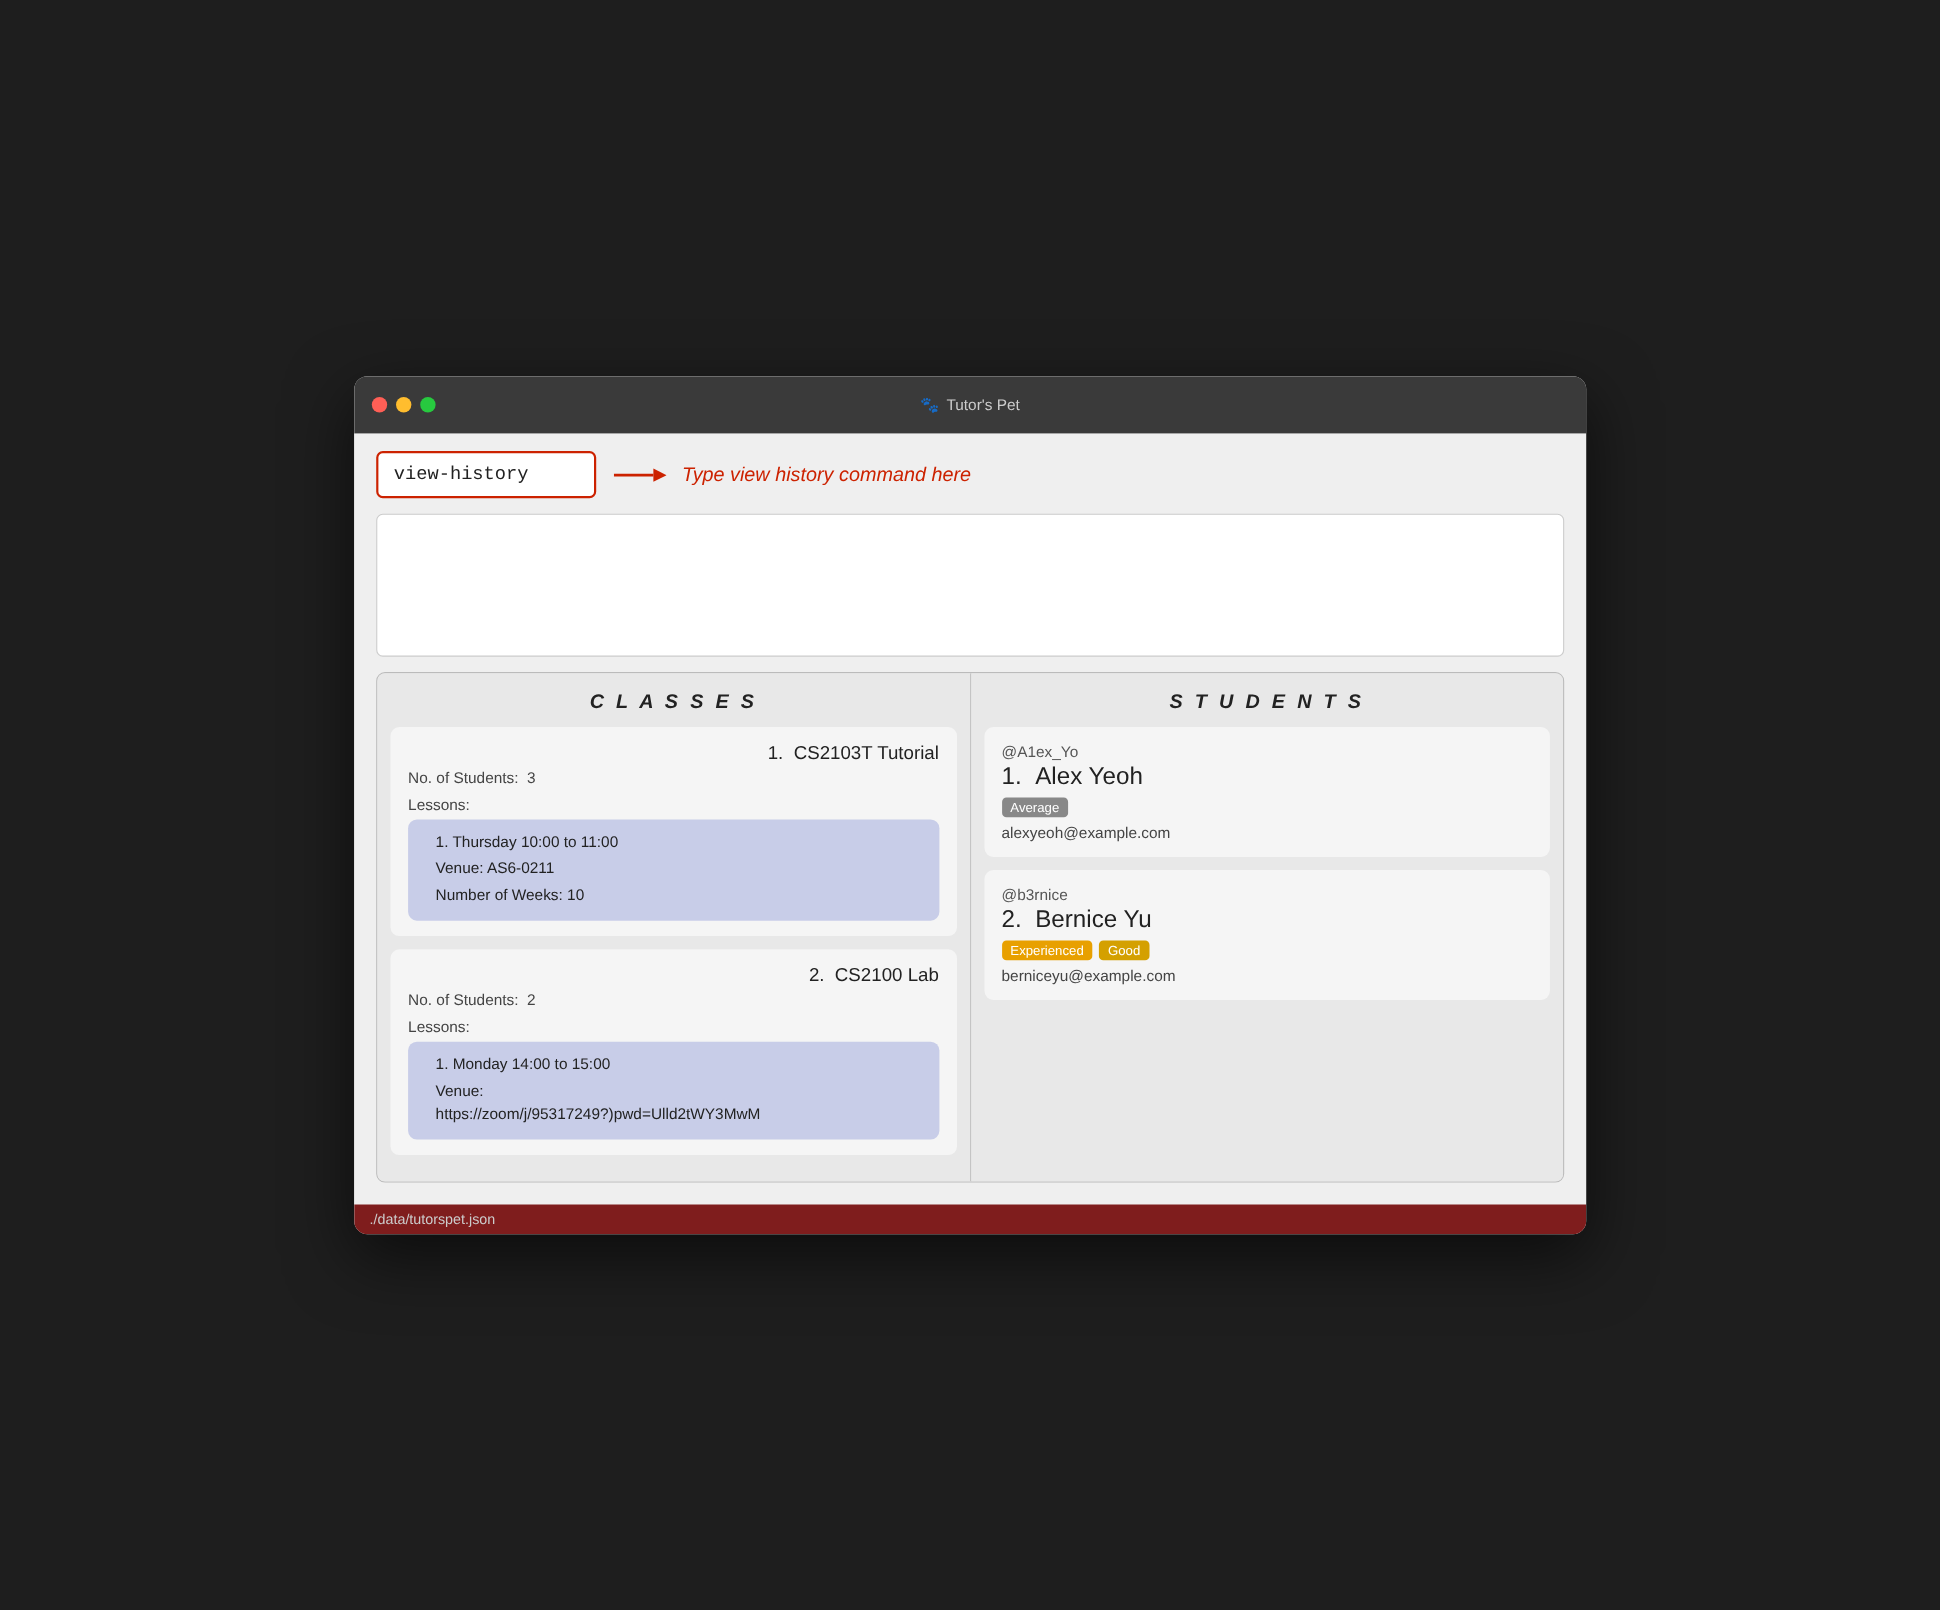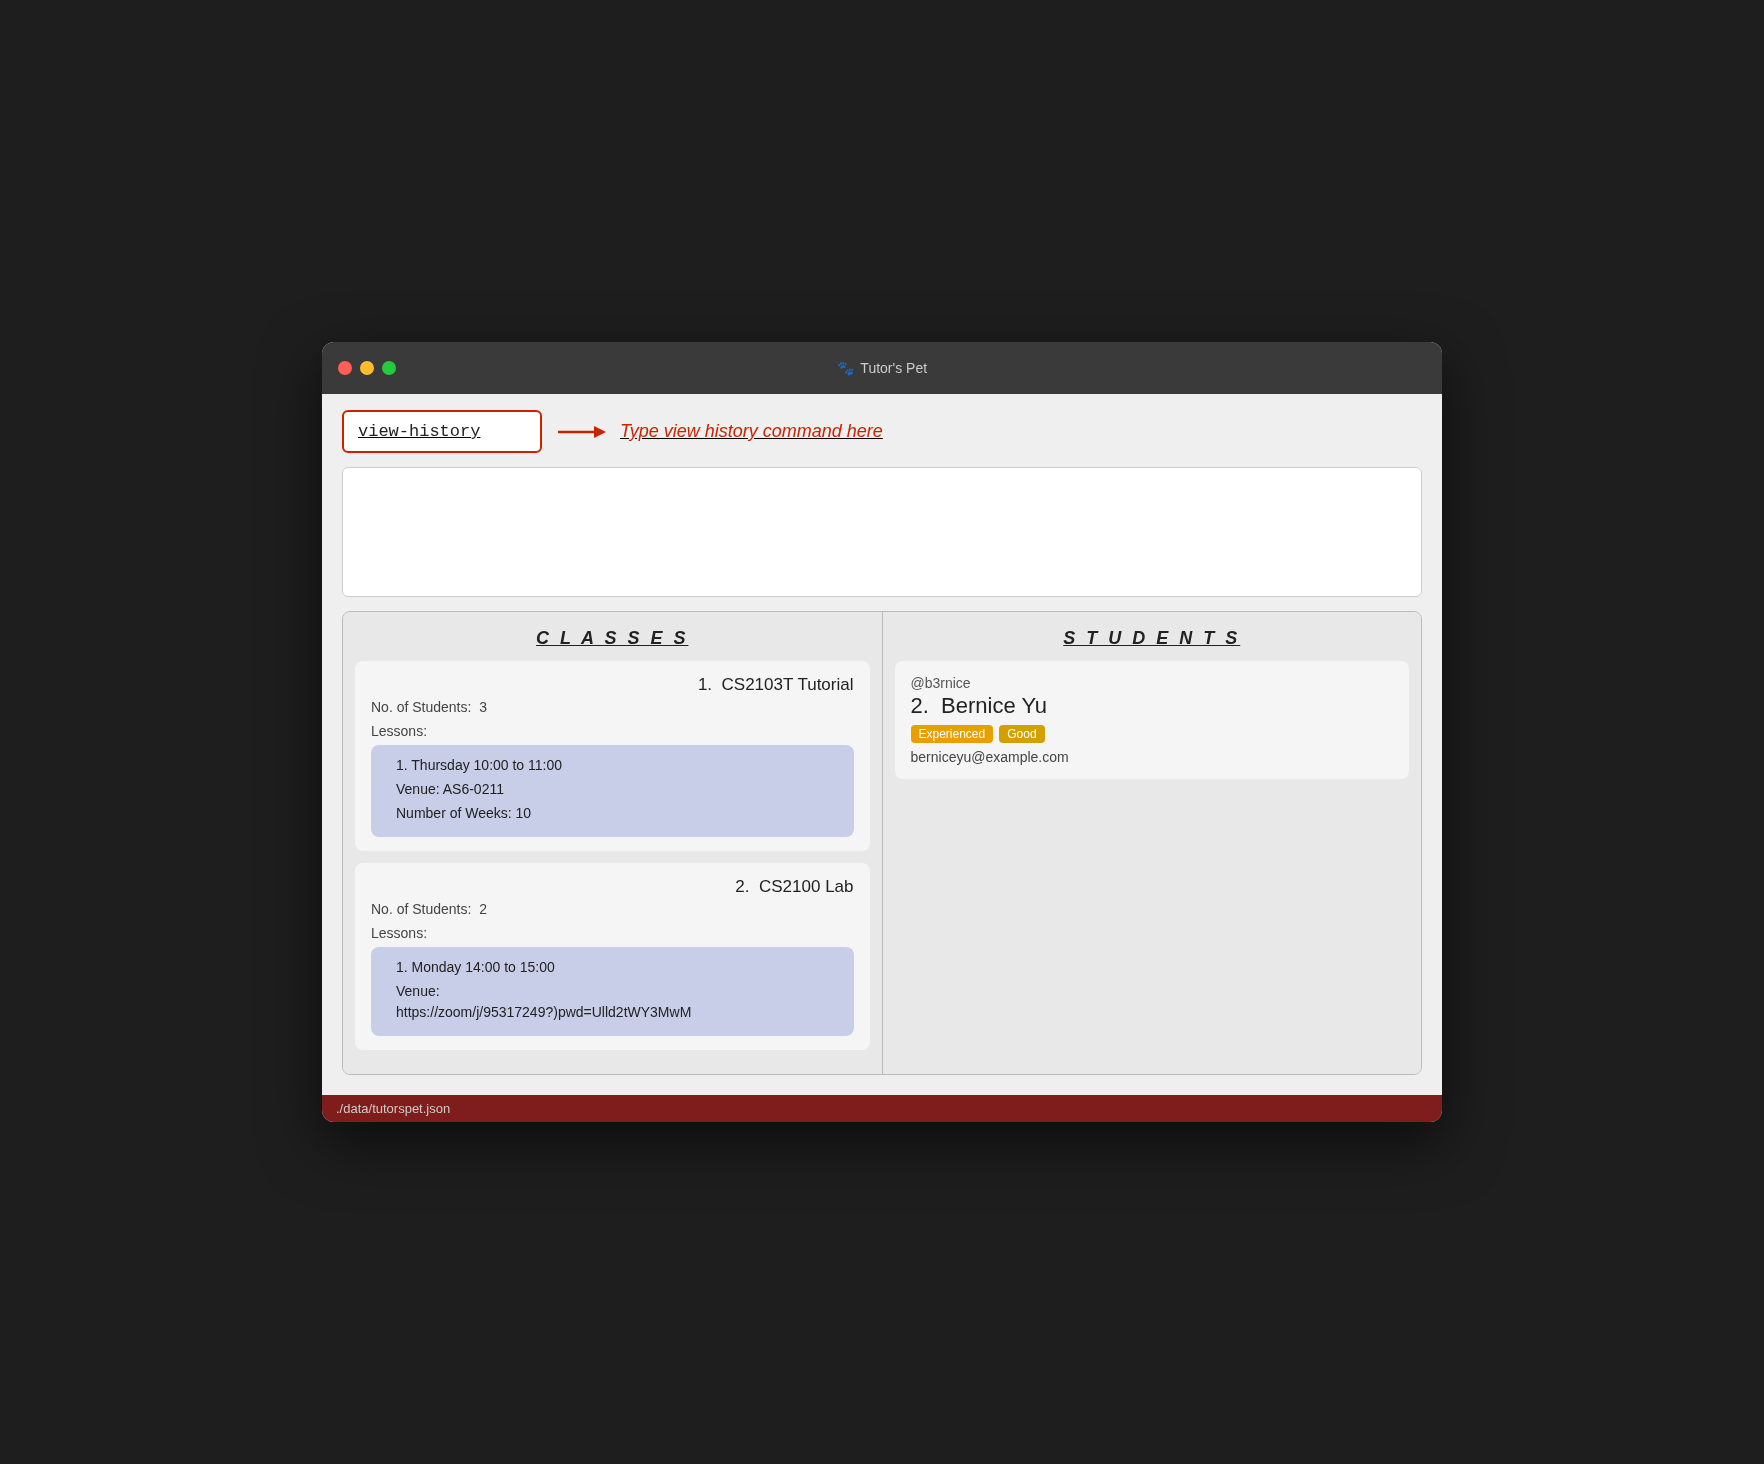--- a/index.html
+++ b/index.html
@@ -83,21 +83,20 @@
       background: #efefef;
       padding: 16px 20px 20px 20px;
     }
 
     
     .command-row {
       display: flex;
       align-items: center;
       gap: 16px;
       margin-bottom: 14px;
-      text-decoration: underline;
     }
 
     .command-input {
       border: 2px solid #cc2200;
       border-radius: 6px;
       background: #ffffff;
       padding: 10px 14px;
       font-size: 17px;
       color: #222;
       width: 200px;
@@ -155,21 +154,20 @@
     }
 
     .panel-header {
       text-align: center;
       font-size: 18px;
       font-weight: 600;
       font-style: italic;
       letter-spacing: 3px;
       padding: 16px 0 12px 0;
       color: #222;
-      text-decoration: underline;
     }
 
     .panel-content {
       padding: 0 12px 12px 12px;
       overflow-y: auto;
       max-height: 480px;
     }
 
     
     .class-card {
@@ -341,20 +339,28 @@
             </div>
           </div>
 
         </div>
       </div>
 
       <div class="panel">
         <div class="panel-header">S T U D E N T S</div>
         <div class="panel-content">
 
+          <div class="student-card">
+            <div class="student-handle">@A1ex_Yo</div>
+            <div class="student-name">1.&nbsp;&nbsp;Alex Yeoh</div>
+            <div class="student-tags">
+              <span class="tag tag-average">Average</span>
+            </div>
+            <div class="student-email">alexyeoh@example.com</div>
+          </div>
 
           <div class="student-card">
             <div class="student-handle">@b3rnice</div>
             <div class="student-name">2.&nbsp;&nbsp;Bernice Yu</div>
             <div class="student-tags">
               <span class="tag tag-experienced">Experienced</span>
               <span class="tag tag-good">Good</span>
             </div>
             <div class="student-email">berniceyu@example.com</div>
           </div>

